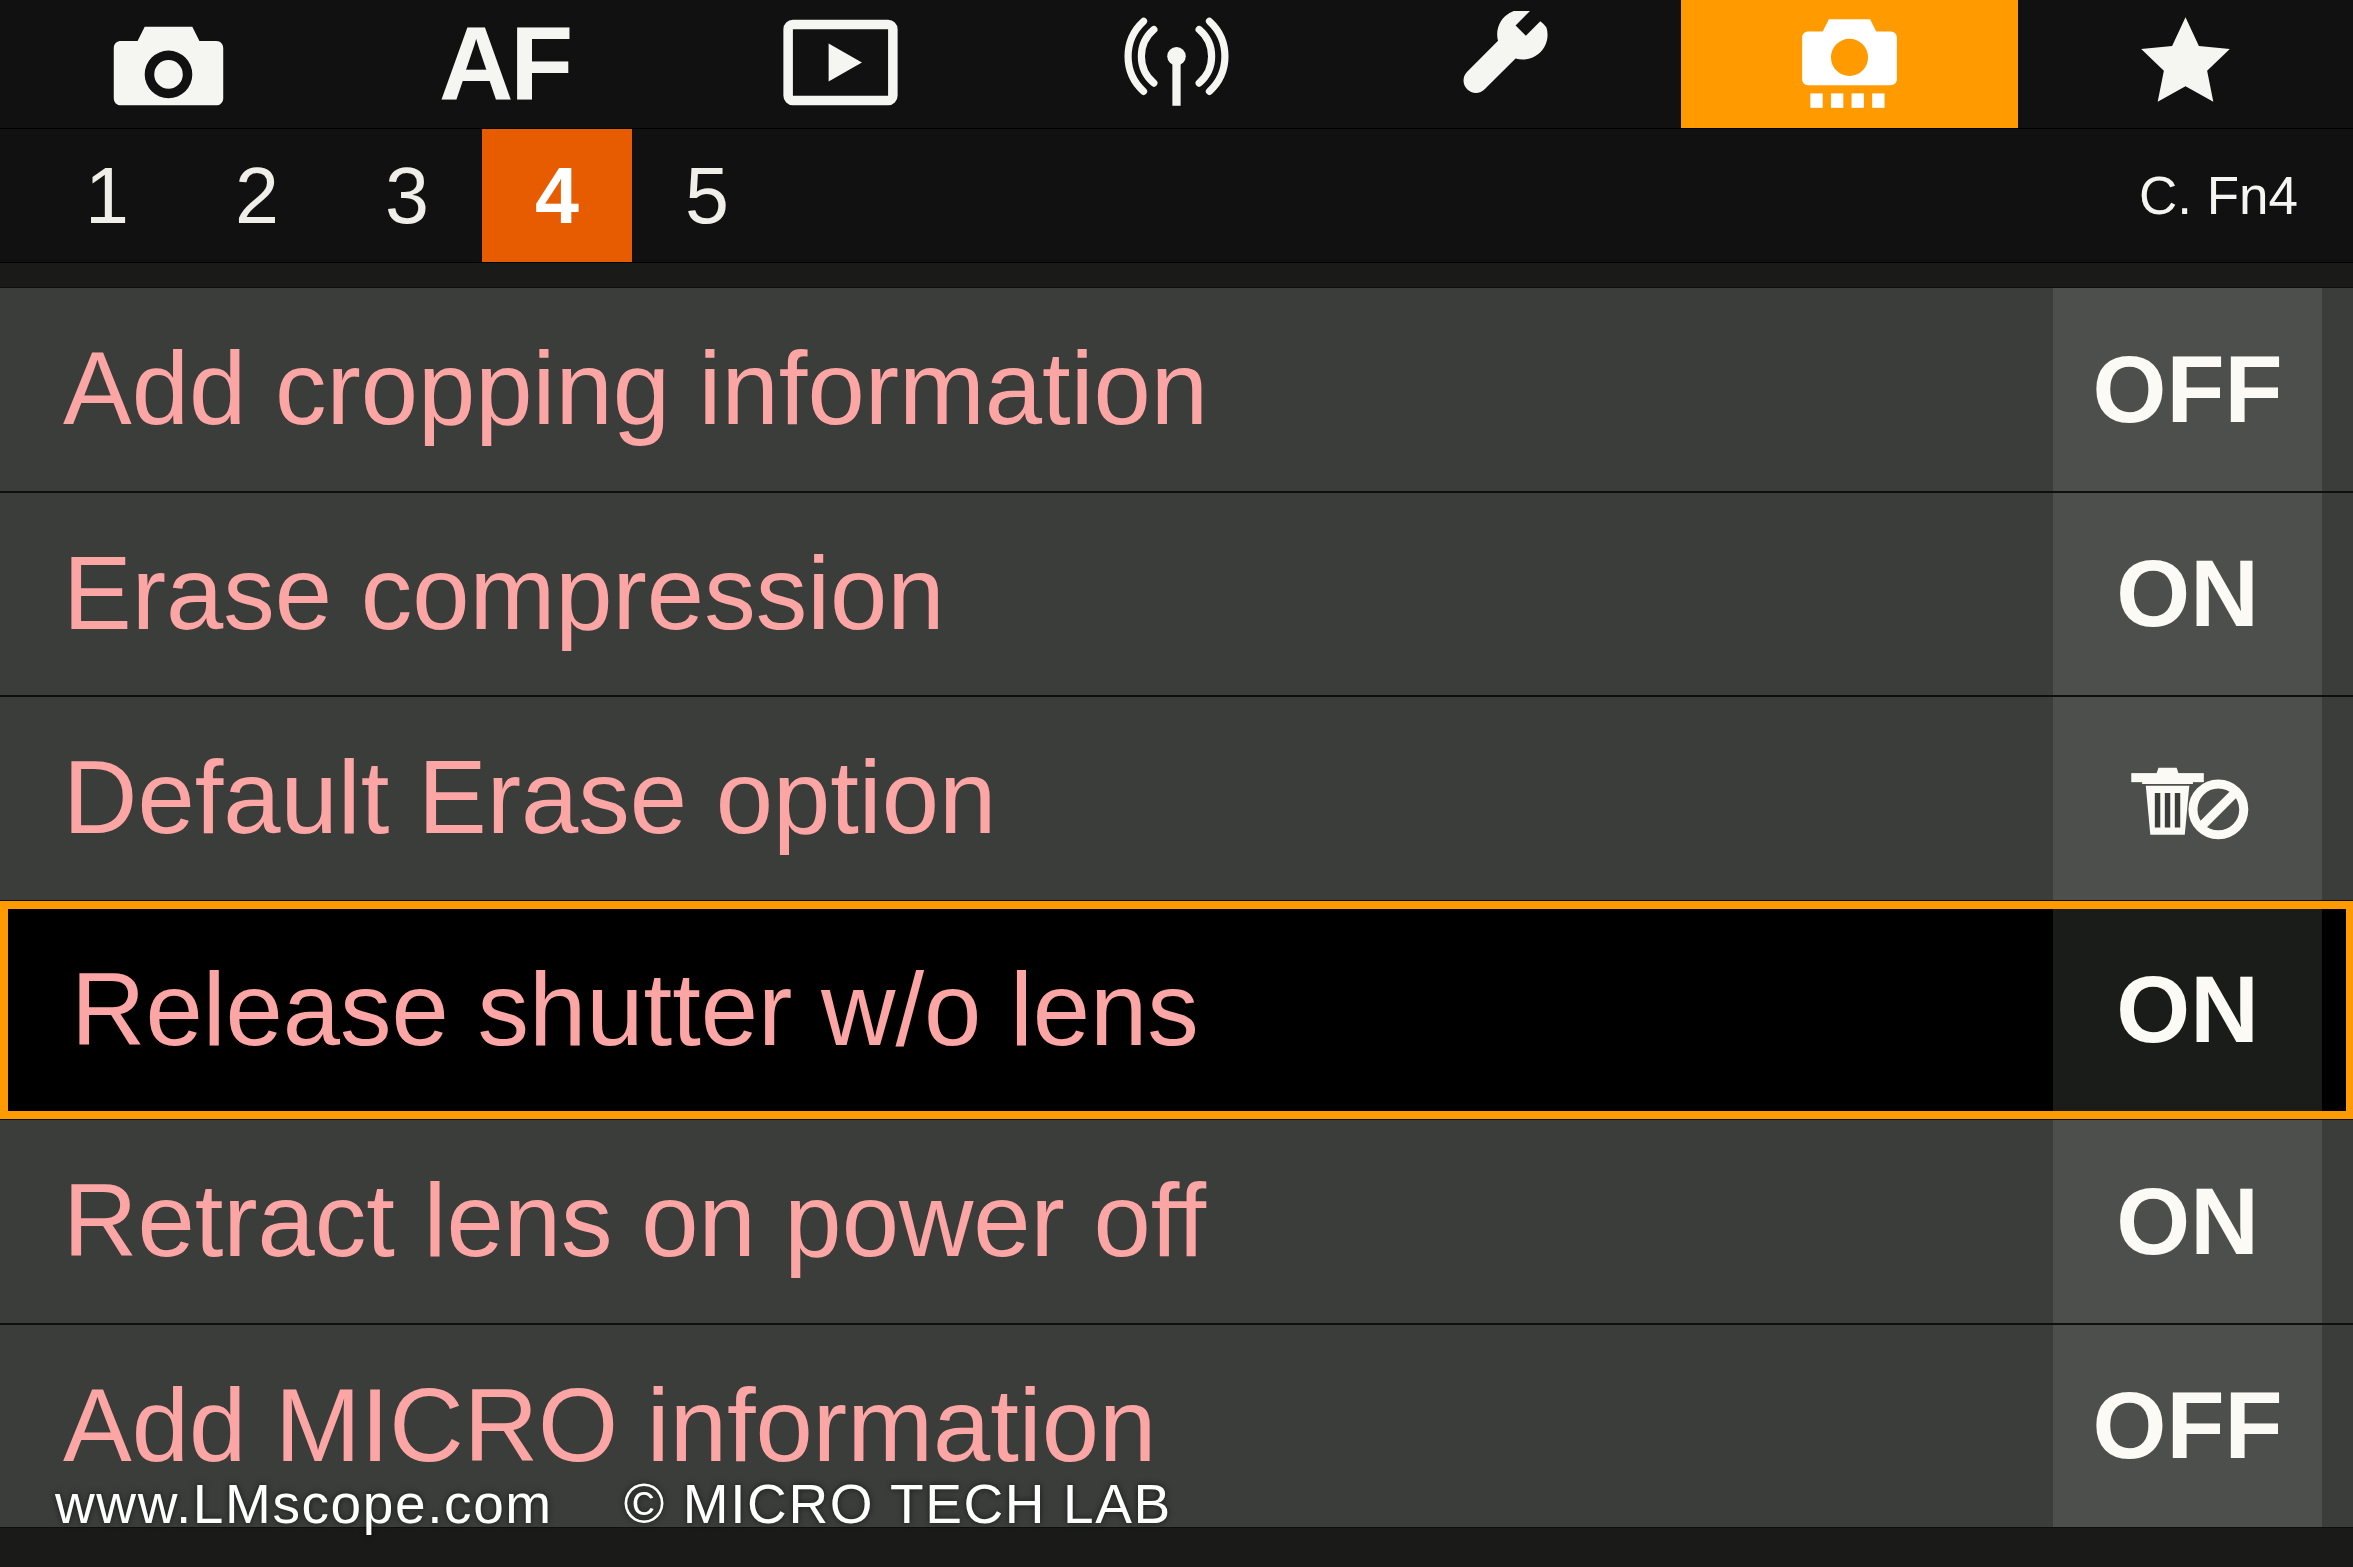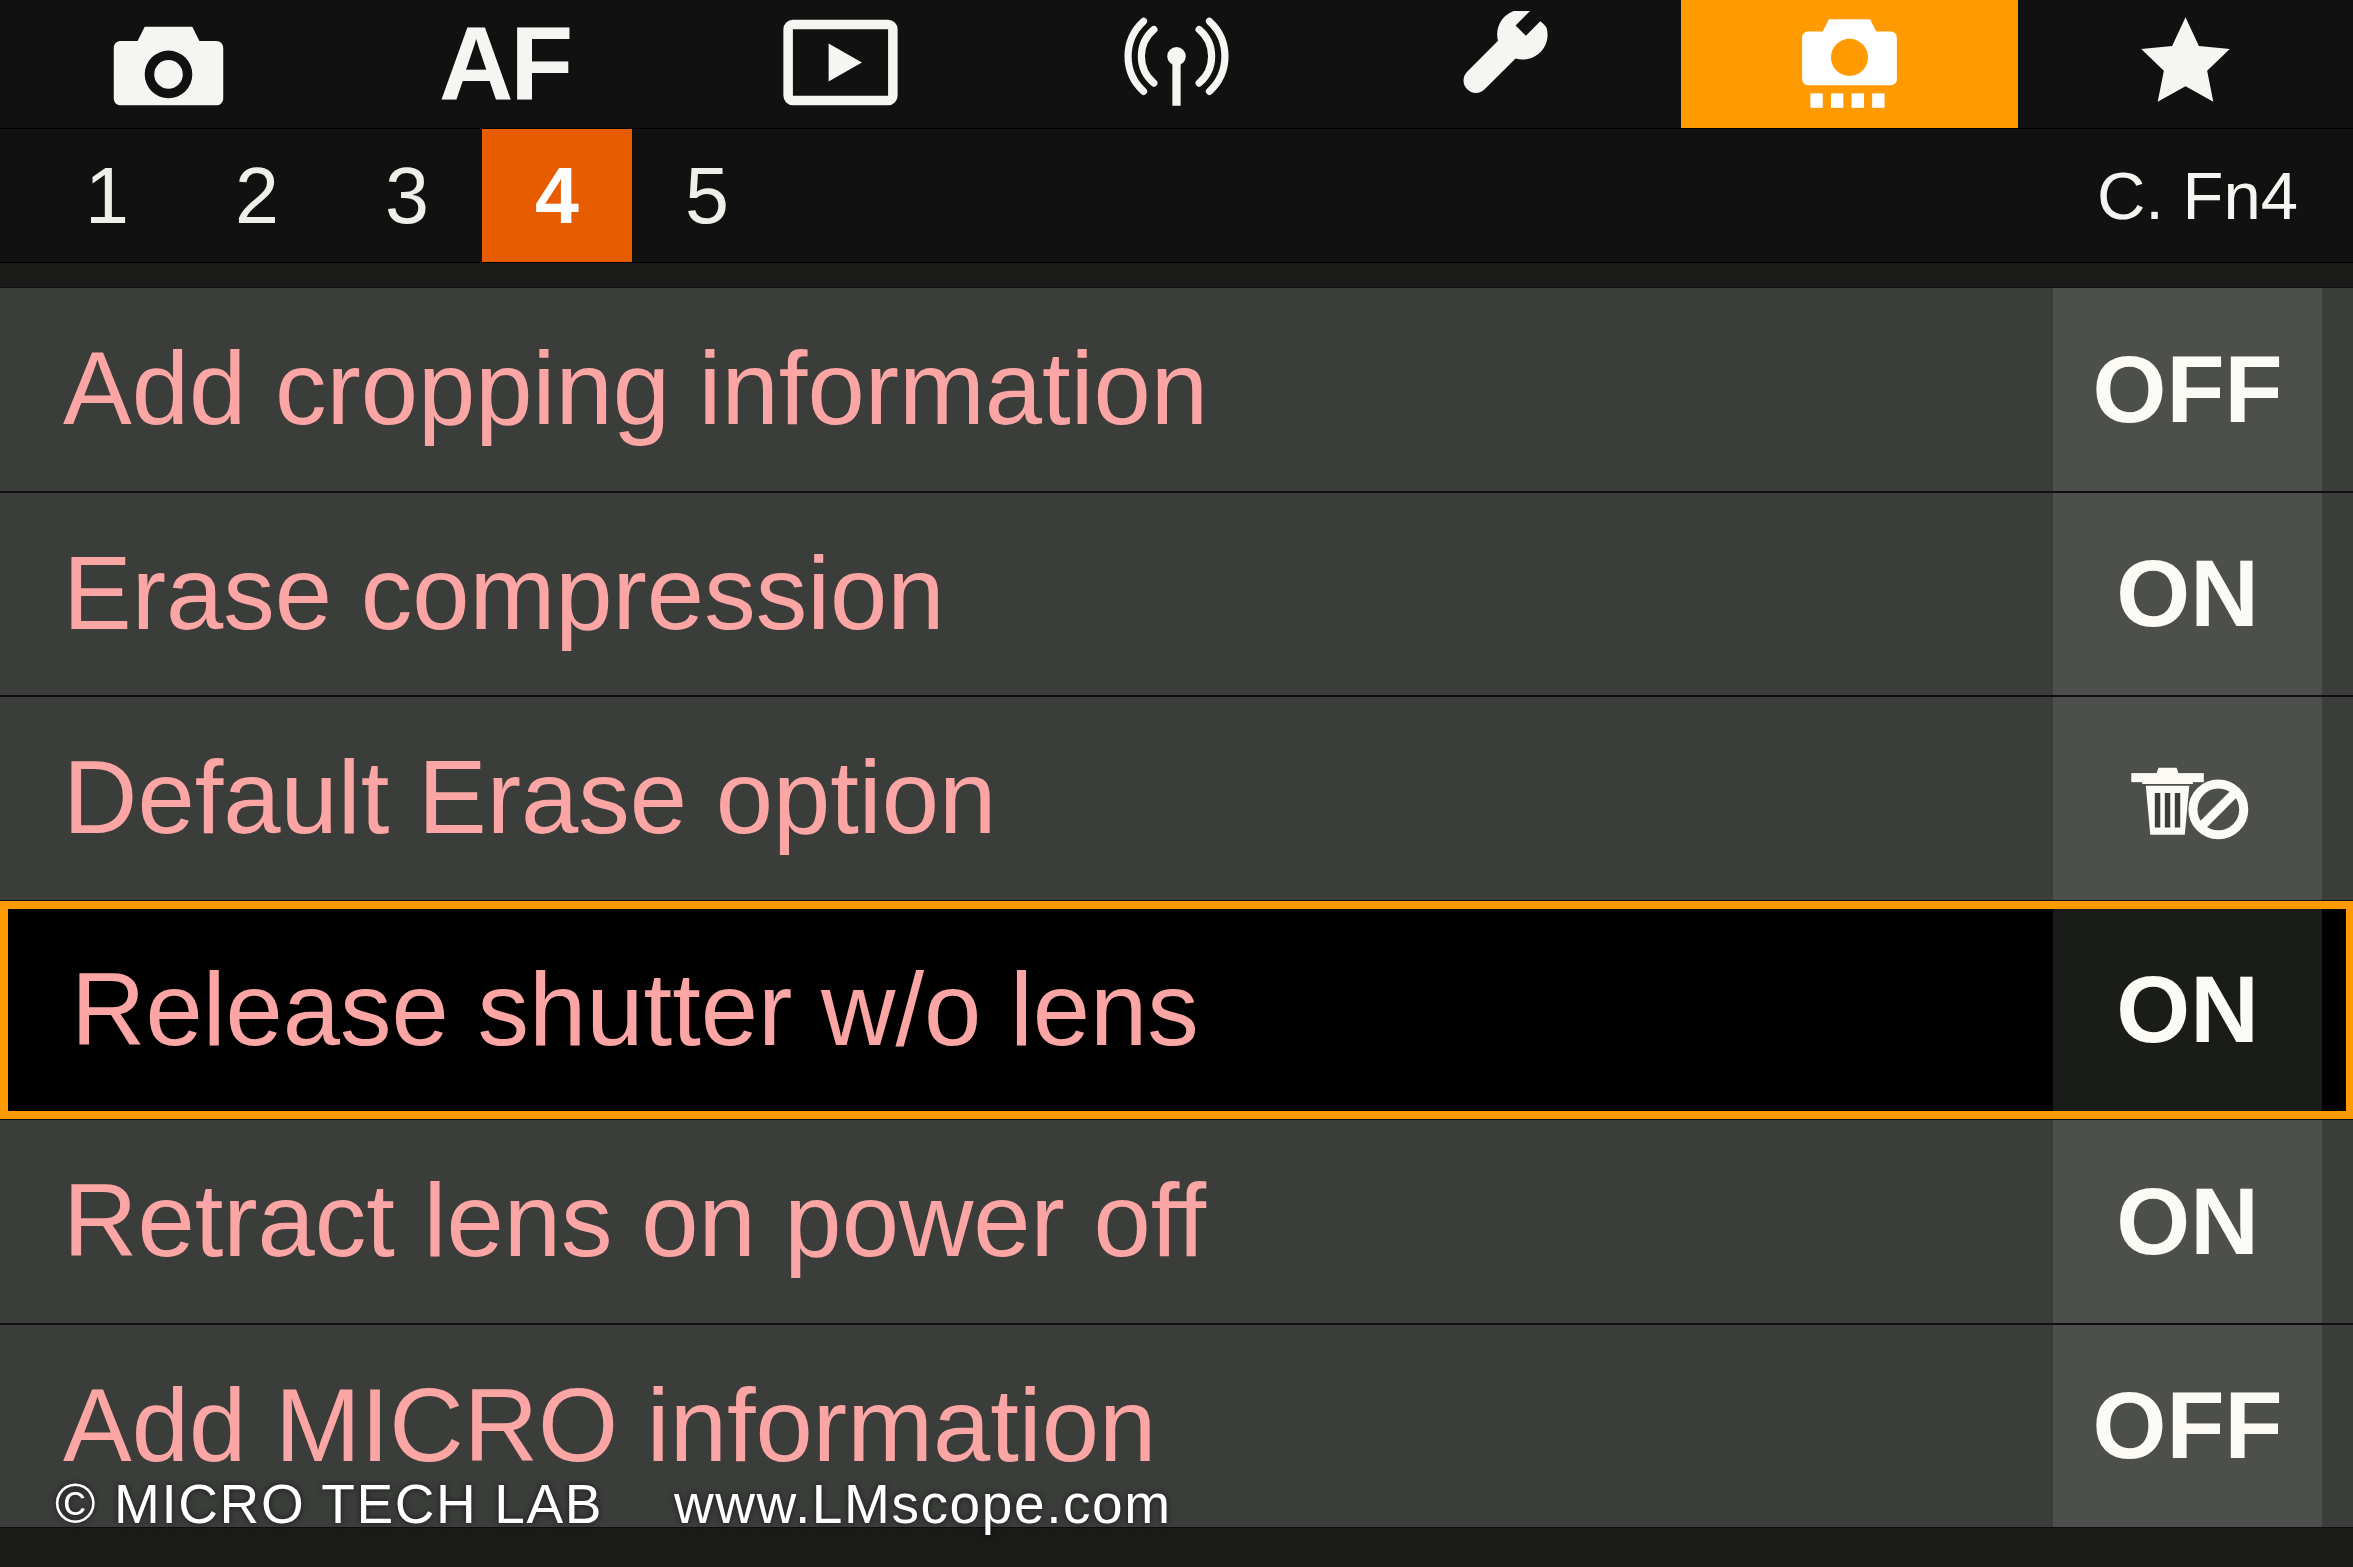--- a/index.html
+++ b/index.html
@@ -66,21 +66,21 @@
   }
   .subbar .page.active {
     background: #e85c00;
     color: #fff;
     font-weight: 600;
   }
   .subbar .cfn {
     margin-left: auto;
     display: flex;
     align-items: center;
-    font-size: 67px;
+    font-size: 53px;
     font-weight: 500;
     padding-right: 24px;
   }
   
   .menu {
     flex: 1;
     display: flex;
     flex-direction: column;
     padding: 24px 0 40px 0;
   }
@@ -245,18 +245,18 @@
     </div>
 
     <div class="row">
       <span class="label">Add MICRO information</span>
       <span class="value">OFF</span>
     </div>
 
   </div>
 
   <div class="watermark">
+    <span>www.LMscope.com</span>
     <span>©  MICRO TECH LAB</span>
-    <span>www.LMscope.com</span>
   </div>
 
 </div>
 
 
 </body></html>

